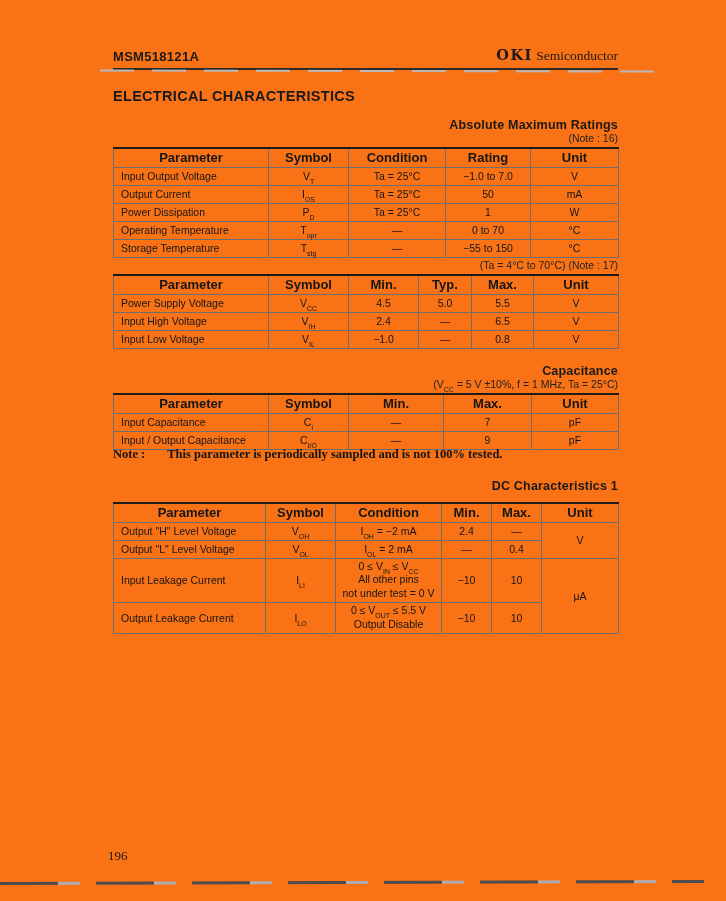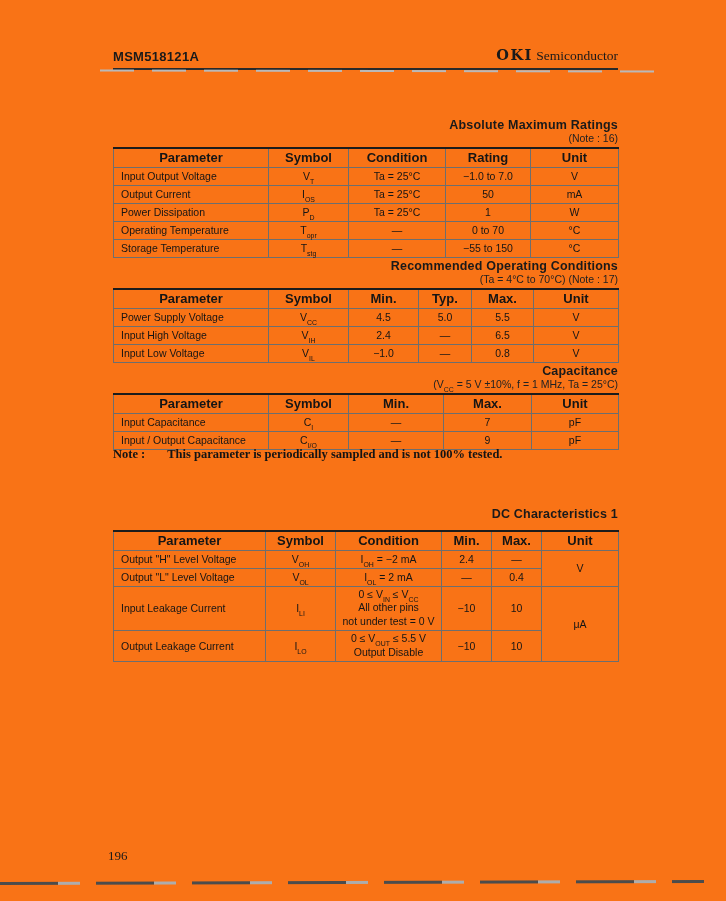--- a/index.html
+++ b/index.html
@@ -21,21 +21,21 @@
     position:absolute; top:70px; left:100px; width:560px; height:2px;
     background:repeating-linear-gradient(90deg,#b9b9b9 0 34px, transparent 34px 52px);
     transform:rotate(0.12deg);
   }
   
   .main-title { position:absolute; top:88px; left:113px; font-size:14.5px; font-weight:bold; letter-spacing:0.3px; }
   .section { position:absolute; left:113px; width:505px; }
   .sec-abs-max { top:118px; }
   .sec-rec-op  { top:259px; }
   .sec-cap     { top:364px; }
-  .sec-dc      { top:479px;margin-top:28px; }
+  .sec-dc      { top:479px; }
   .sec-title-row { display:flex; justify-content:space-between; align-items:flex-end; margin-bottom:3px;flex-direction:column; }
   .sec-title { font-size:12.5px; font-weight:bold; letter-spacing:0.2px; }
   .sec-note { font-size:10.5px; color:#222; white-space:nowrap; }
   .sec-title-row.dc-row { margin-bottom:9px; }
   
   table.spec { width:505px; border-collapse:collapse; table-layout:fixed; }
   table.spec th, table.spec td {
     border:1px solid #6e6e6e; font-size:10.5px; text-align:center;
     padding:1px 2px; height:18px; color:#151515;
   }
@@ -68,20 +68,21 @@
 <body>
 
 <div class="page">
 
   <div class="doc-header">
     <span class="part-number">MSM518121A</span>
     <span class="brand-wrap"><span class="brand-logo">OKI</span><span> Semiconductor</span></span>
   </div>
   <div class="header-rule-shadow"></div>
 
+  <div class="main-title">ELECTRICAL CHARACTERISTICS</div>
 
   <div class="section sec-abs-max">
     <div class="sec-title-row">
       <span class="sec-title">Absolute Maximum Ratings</span>
       <span class="sec-note">(Note : 16)</span>
     </div>
     <table class="spec">
       <colgroup>
           <col style="width:155px">
           <col style="width:80px">
@@ -133,21 +134,20 @@
           <td>—</td>
           <td>−55 to 150</td>
           <td>°C</td>
         </tr>
       </tbody>
     </table>
   </div>
 
   <div class="section sec-rec-op">
     <div class="sec-title-row">
-      <span class="sec-title">Recommended Operating Conditions</span>
       <span class="sec-note">(Ta = 4°C to 70°C) (Note : 17)</span>
     </div>
     <table class="spec">
       <colgroup>
           <col style="width:155px">
           <col style="width:80px">
           <col style="width:70px">
           <col style="width:53px">
           <col style="width:62px">
           <col style="width:85px">

